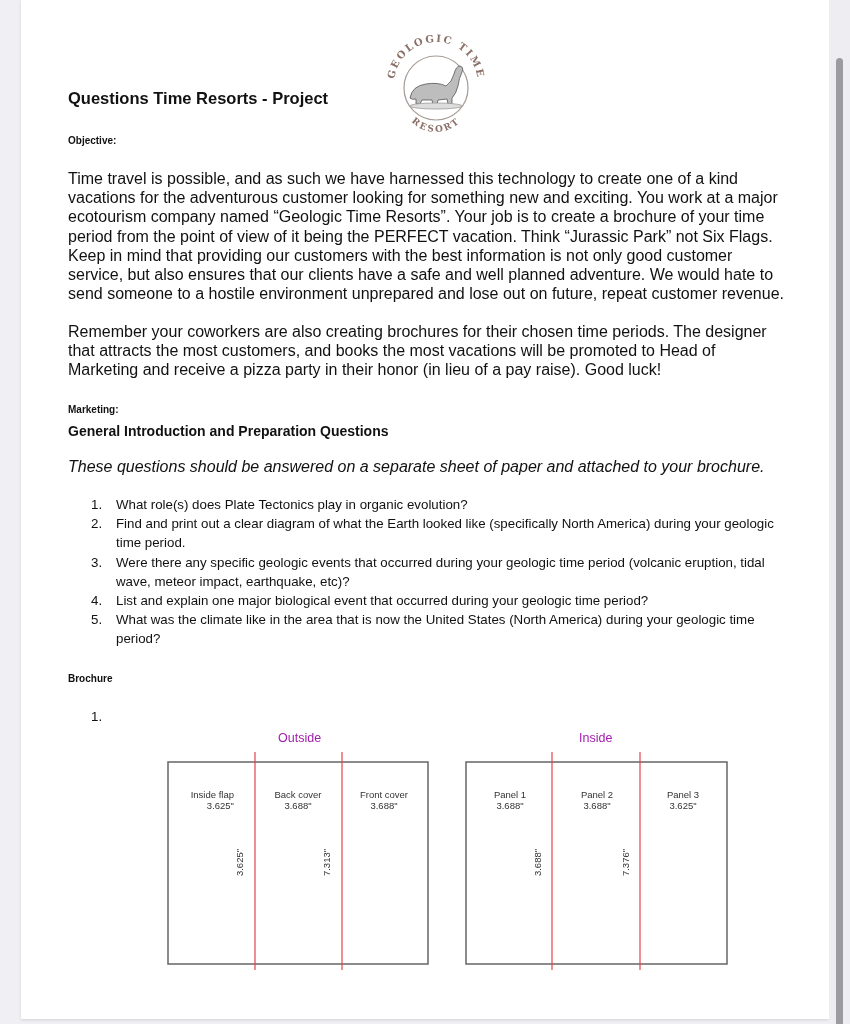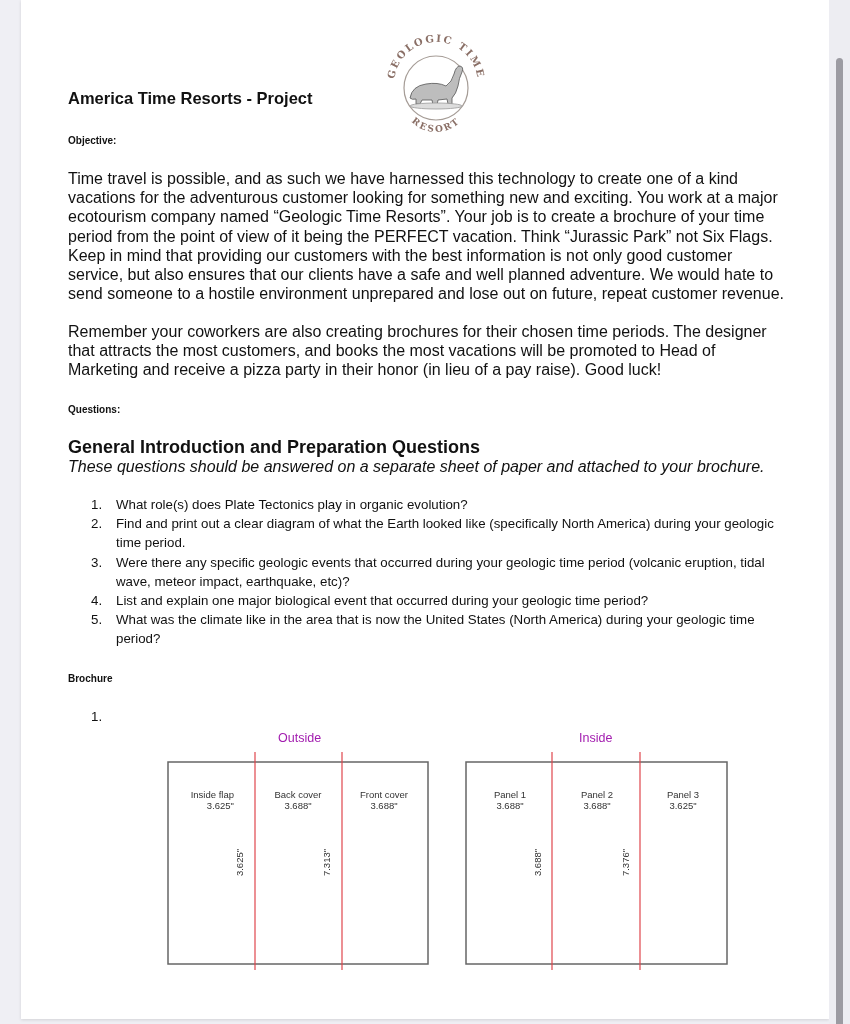--- a/index.html
+++ b/index.html
@@ -54,26 +54,26 @@
   </text>
   <text font-size="9" fill="#8a6f66" font-family="'DejaVu Serif', serif" font-weight="bold" letter-spacing="2">
     <textPath href="#arcBot" startOffset="50%" text-anchor="middle" id="logoBot">RESORT</textPath>
   </text>
   <g fill="#bdbdbd" stroke="#555" stroke-width="0.8">
     <path d="M30 76 Q32 64 46 62 Q58 60 66 64 Q72 60 74 52 Q76 44 80 44 Q84 45 82 50 Q79 56 78 64 Q76 72 72 76 L72 82 L68 82 L67 77 L58 78 L57 83 L53 83 L52 78 L42 78 L40 82 L36 82 L36 77 Q32 78 30 76 Z"></path>
     <ellipse cx="56" cy="84" rx="26" ry="3" fill="#ddd" stroke="#999"></ellipse>
   </g>
 </svg>
 
-<div class="t title">America Time Resorts - Project</div>
+<div class="t title">Questions Time Resorts - Project</div>
 <div class="t h" style="top:131px;">Objective:</div>
 <div class="t para" style="top:169px;">Time travel is possible, and as such we have harnessed this technology to create one of a kind vacations for the adventurous customer looking for something new and exciting.  You work at a major ecotourism company named “Geologic Time Resorts”.  Your job is to create a brochure of your time period from the point of view of it being the PERFECT vacation.  Think “Jurassic Park” not Six Flags. Keep in mind that providing our customers with the best information is not only good customer service, but also ensures that our clients have a safe and well planned adventure.  We would hate to send someone to a hostile environment unprepared and lose out on future, repeat customer revenue.</div>
 <div class="t para" style="top:322px;">Remember your coworkers are also creating brochures for their chosen time periods.  The designer that attracts the most customers, and books the most vacations will be promoted to Head of Marketing and receive a pizza party in their honor (in lieu of a pay raise).  Good luck!</div>
-<div class="t h" style="top:400px;">Questions:</div>
-<div class="t h" style="top:438px; font-size:18px;">General Introduction and Preparation Questions</div>
+<div class="t h" style="top:400px;">Marketing:</div>
+<div class="t h" style="top:422px; font-size:14px;">General Introduction and Preparation Questions</div>
 <div class="t italic" style="top:457px;">These questions should be answered on a separate sheet of paper and attached to your brochure.</div>
 
 <ol class="q" style="top:495px;">
   <li><span class="num">1.</span><span>What role(s) does Plate Tectonics play in organic evolution?</span></li>
   <li><span class="num">2.</span><span>Find and print out a clear diagram of what the Earth looked like (specifically North America) during your geologic time period.</span></li>
   <li><span class="num">3.</span><span>Were there any specific geologic events that occurred during your geologic time period (volcanic eruption, tidal wave, meteor impact, earthquake, etc)?</span></li>
   <li><span class="num">4.</span><span>List and explain one major biological event that occurred during your geologic time period?</span></li>
   <li><span class="num">5.</span><span>What was the climate like in the area that is now the United States (North America) during your geologic time period?</span></li>
 </ol>
 

